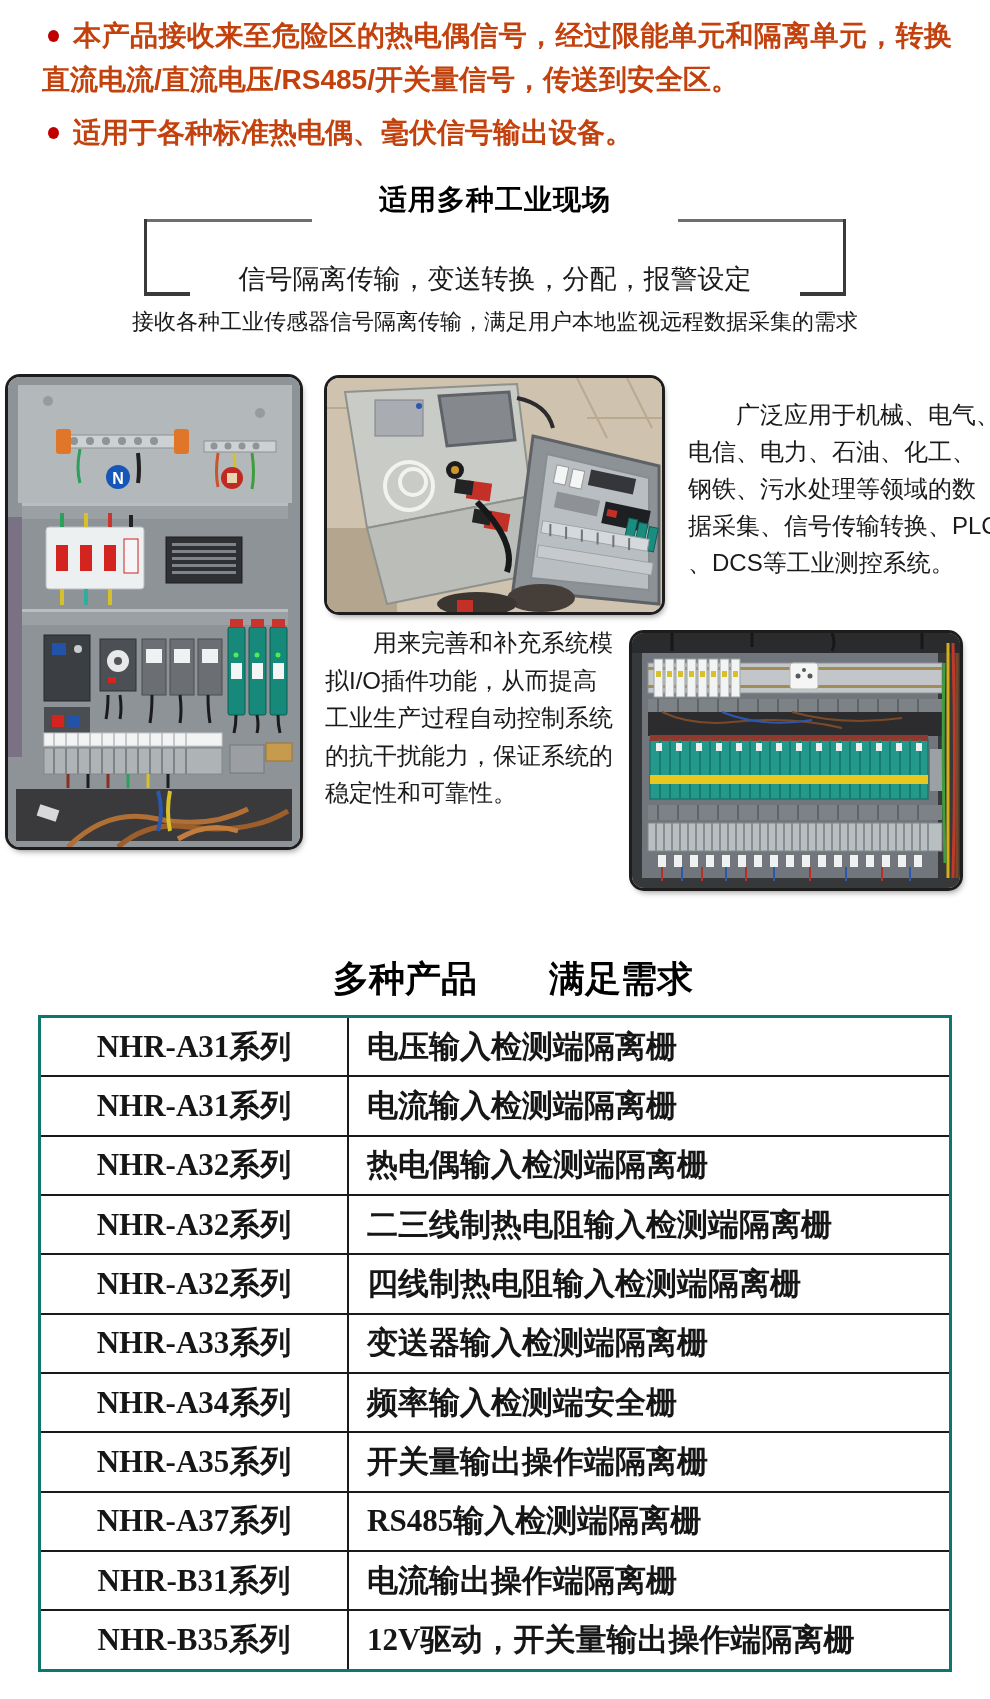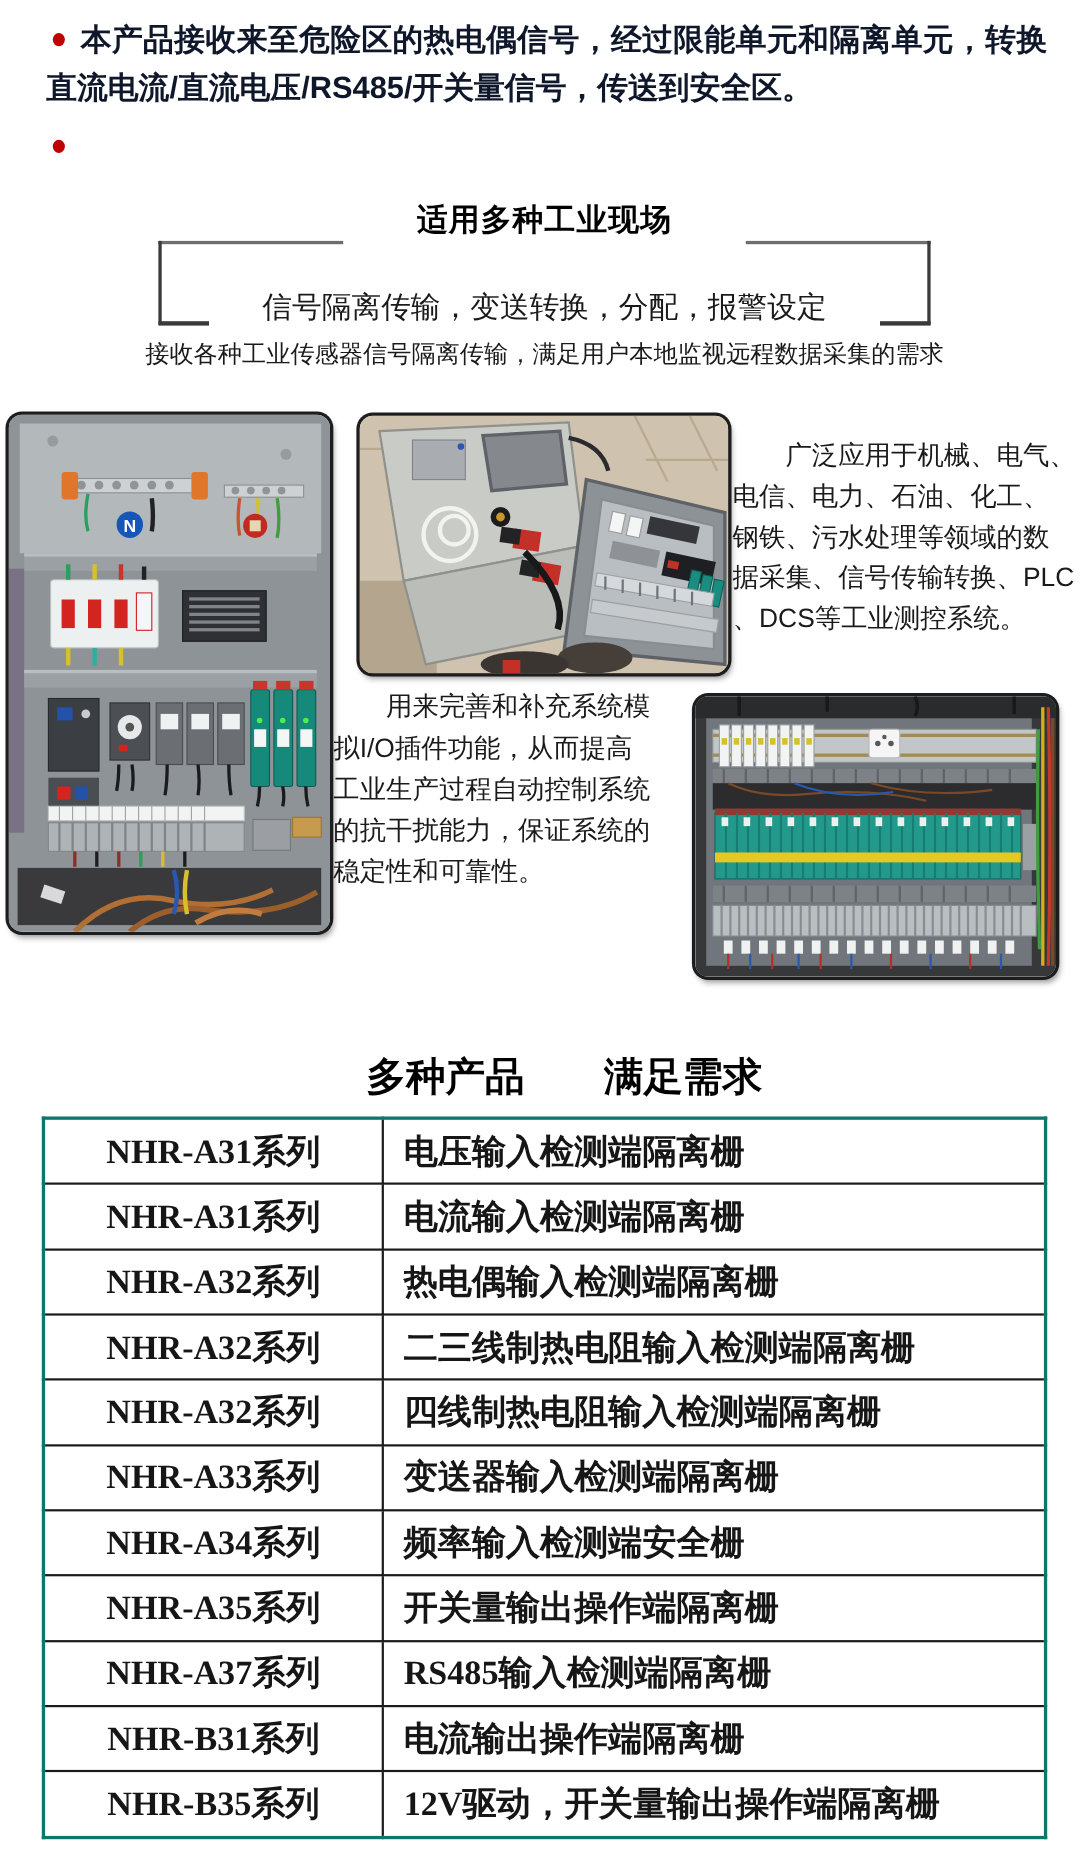--- a/index.html
+++ b/index.html
@@ -2,21 +2,21 @@
 <html><head>
 <meta charset="utf-8">
 <style>
   html,body{margin:0;padding:0;background:#fff;}
   .page{
     position:relative;width:990px;height:1699px;background:#ffffff;overflow:hidden;
     font-family:"Liberation Sans","DejaVu Sans",sans-serif;color:#111;
   }
   
   .bullet-para{position:absolute;left:42px;width:910px;margin:0;
-    font-size:28px;line-height:44px;font-weight:bold;color:#0f172a;text-align:justify;}
+    font-size:28px;line-height:44px;font-weight:bold;color:#c2410c;text-align:justify;}
   .bullet-para .dot{display:inline-block;width:11px;height:12px;border-radius:50%;
     background:#c00000;margin:0 14px 4px 6px;vertical-align:middle;}
   #bullet1{top:14px;}
   #bullet2{top:111px;}
   
   .deco{position:absolute;background:#3a3a3a;}
   #arm-left {left:144px;top:219px;width:168px;height:3px;background:#6e6e6e;}
   #arm-right{left:678px;top:219px;width:168px;height:3px;background:#6e6e6e;}
   #vline-left {left:144px;top:219px;width:3px;height:76px;}
   #vline-right{left:843px;top:219px;width:3px;height:76px;}
@@ -32,41 +32,41 @@
   .photo{position:absolute;border-radius:12px;overflow:hidden;
     box-shadow:0 0 0 3px #1d1d1d, 2px 4px 6px rgba(0,0,0,.45);}
   #photo-cabinet{left:8px;top:377px;width:292px;height:470px;}
   #photo-enclosure{left:327px;top:378px;width:335px;height:234px;}
   #photo-rack{left:632px;top:633px;width:328px;height:255px;}
   .photo svg{display:block;}
   
   .app-block{position:absolute;margin:0;font-size:24px;line-height:37px;color:#1a1a1a;}
   #app-field{left:666px;top:396px;width:306px;}
   #app-system{left:303px;top:624px;width:300px;line-height:37.5px;}
-  .app-block .line{white-space:nowrap;}
+  .app-block .line{white-space:nowrap;padding-left:22px;}
   .app-block .line:first-child{text-indent:2em;}
   
   .products-title{position:absolute;left:0;top:937px;width:100%;margin:18px;text-align:center;
     font-size:36px;font-weight:bold;color:#000;white-space:pre;}
   table.products{position:absolute;left:38px;top:1015px;width:914px;height:657px;
     border-collapse:collapse;table-layout:fixed;
     font-family:"Liberation Serif","DejaVu Serif",serif;font-weight:bold;font-size:31px;color:#161616;}
   table.products td{border:2px solid #1a1a1a;}
   table.products{border:3px solid #0f766e;}
   td.col-series{width:304px;text-align:center;}
   td.col-desc{padding-left:18px;text-align:left;}
 </style>
 </head>
 <body>
 
 <div class="page">
 
   <p class="bullet-para" id="bullet1"><span class="dot"></span><span>本产品接收来至危险区的热电偶信号，经过限能单元和隔离单元，转换直流电流/直流电压/RS485/开关量信号，传送到安全区。</span></p>
 
-  <p class="bullet-para" id="bullet2"><span class="dot"></span></p>
+  <p class="bullet-para" id="bullet2"><span class="dot"></span><span>适用于各种标准热电偶、毫伏信号输出设备。</span></p>
 
   <div class="deco" id="arm-left"></div>
   <div class="deco" id="arm-right"></div>
   <div class="deco" id="vline-left"></div>
   <div class="deco" id="vline-right"></div>
   <div class="deco" id="foot-left"></div>
   <div class="deco" id="foot-right"></div>
 
   <h2 class="scene-title">适用多种工业现场</h2>
   <div class="scene-subtitle">信号隔离传输，变送转换，分配，报警设定</div>

